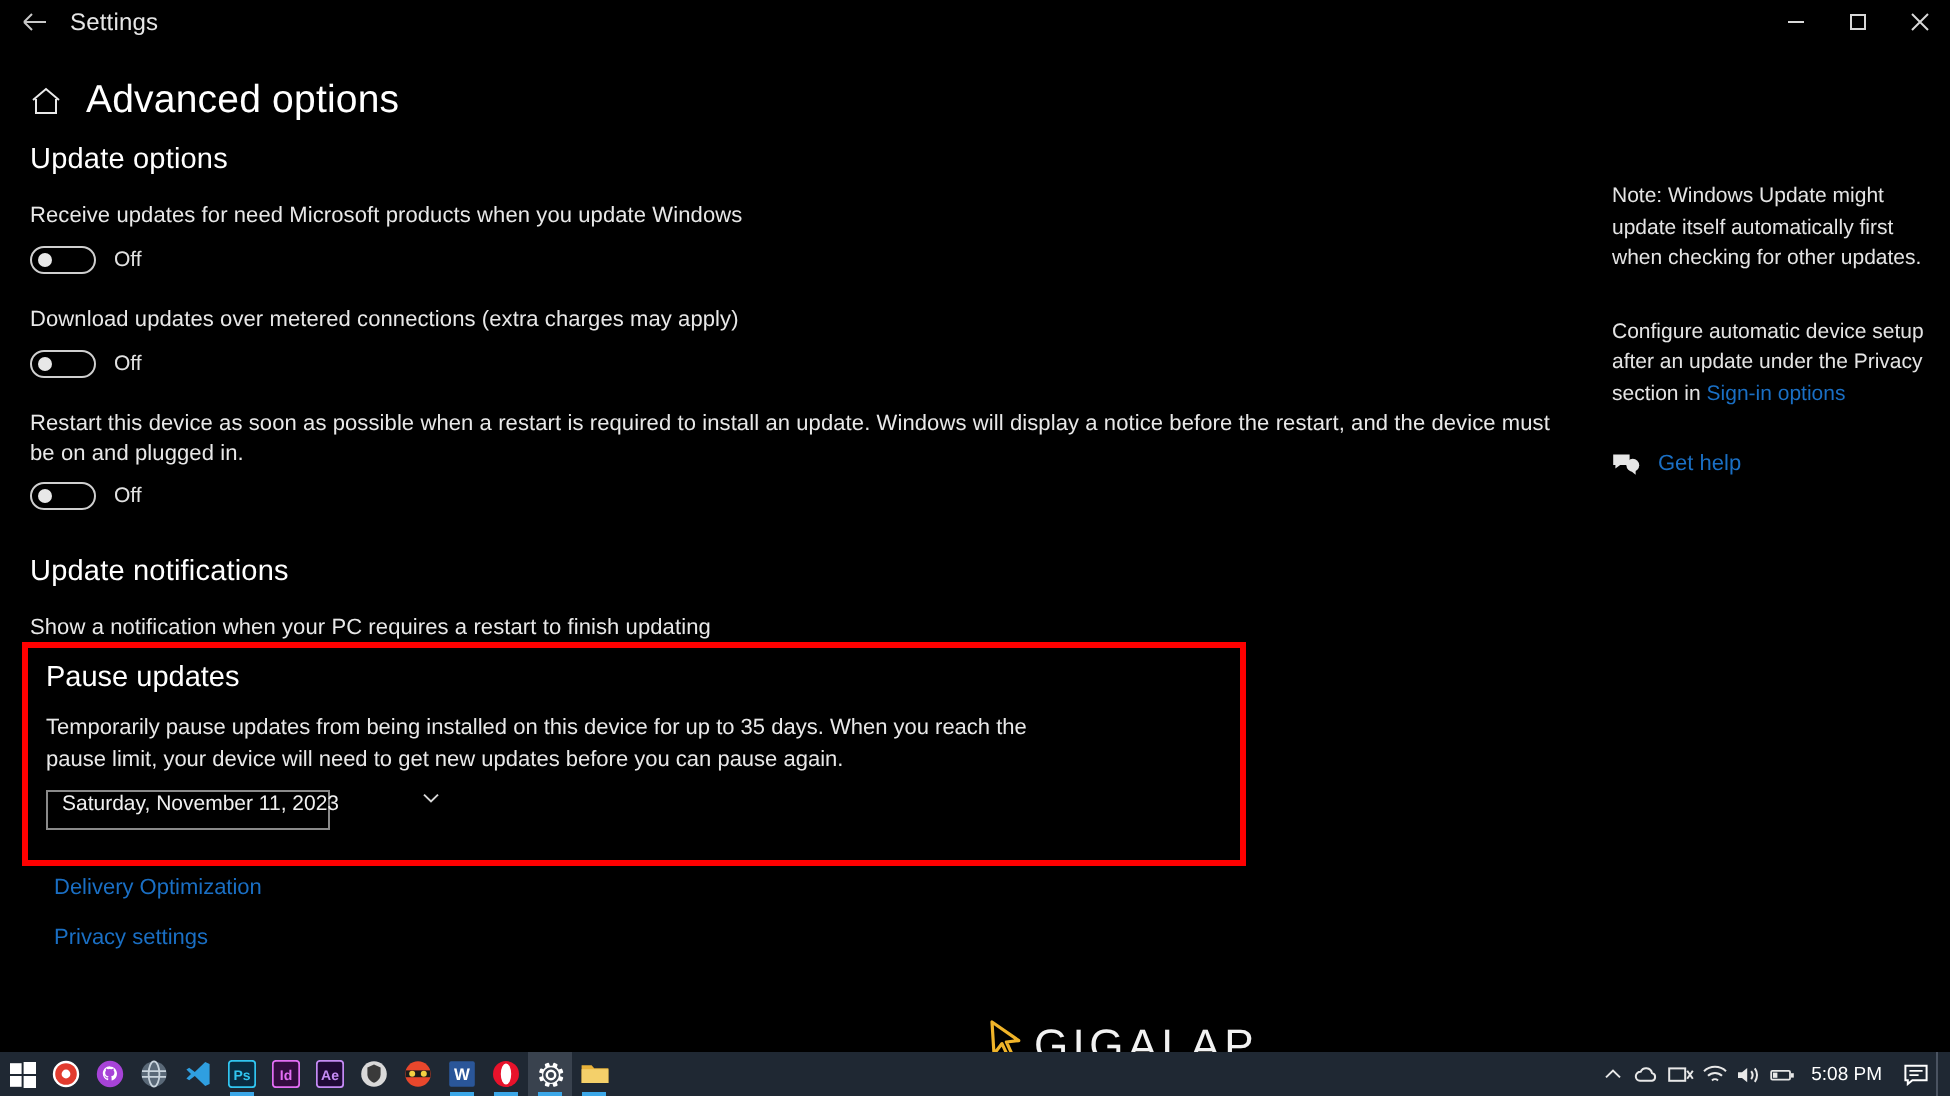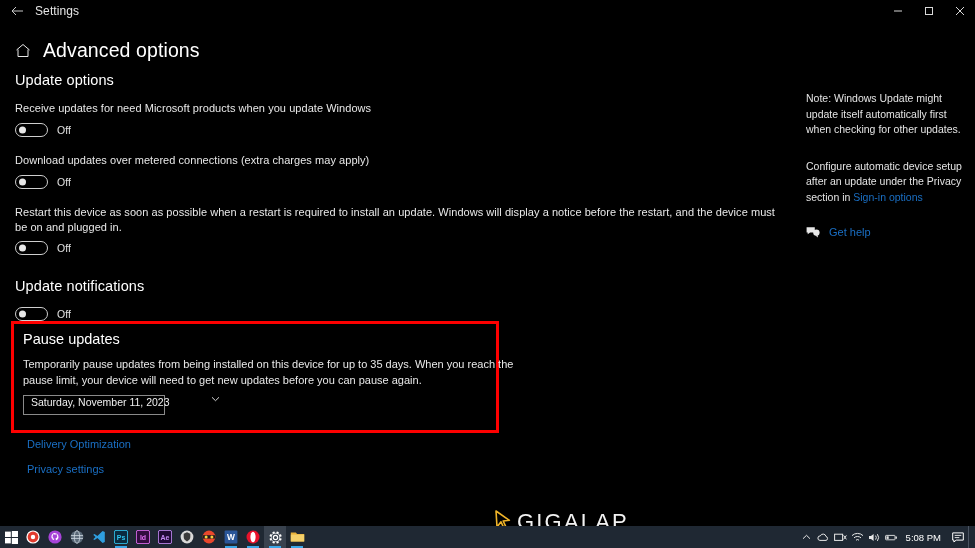--- a/index.html
+++ b/index.html
@@ -119,21 +119,21 @@
     font-size: 10.5px;
     color: #e2e2e2;
   }
 
   .setting-block { margin-bottom: 16px; }
 
   
   .pause-wrap {
     position: absolute;
     top: 321px; left: 11px;
-    width: 488px;
+    width: 612px;
     height: 112px;
     border: 3px solid #fe0000;
     background: #000000;
   }
   .pause-inner { padding: 7px 10px 0 9px; }
   .pause-title {
     font-size: 14.5px;
     color: #ffffff;
     margin-bottom: 10px;
   }
@@ -343,20 +343,21 @@
         <span class="toggle">
             <span class="knob"></span>
           </span>
         <span class="toggle-state">Off</span>
       </div>
     </div>
 
     <div class="section-head" style="margin-top:23px">Update notifications</div>
 
     <div class="setting-block">
+      <div class="setting-label">Show a notification when your PC requires a restart to finish updating</div>
       <div class="toggle-row">
         <span class="toggle">
             <span class="knob"></span>
           </span>
         <span class="toggle-state">Off</span>
       </div>
     </div>
 
   </div>
 

